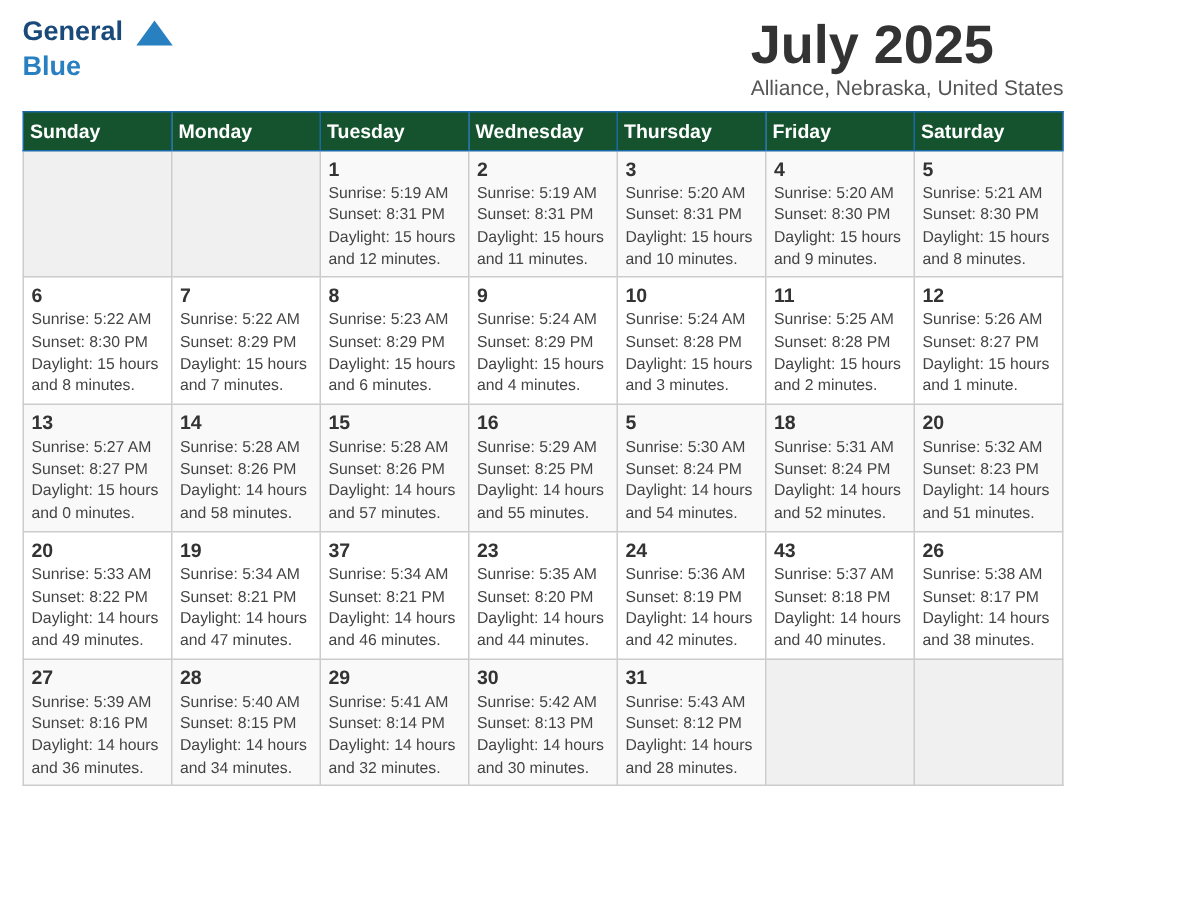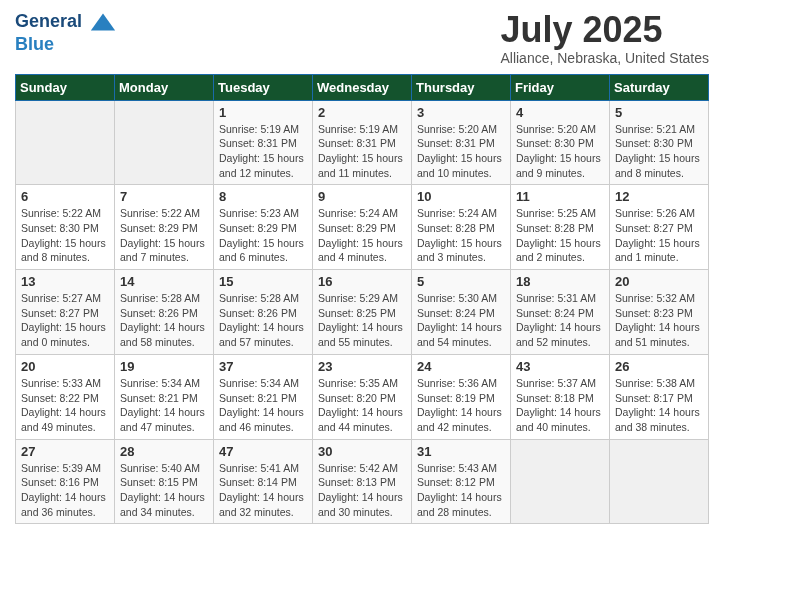--- a/index.html
+++ b/index.html
@@ -242,21 +242,21 @@
         <tr>
           <td>
             <span class="day-num">27</span>
             <div class="day-detail">Sunrise: 5:39 AM<br>Sunset: 8:16 PM<br>Daylight: 14 hours<br>and 36 minutes.</div>
           </td>
           <td>
             <span class="day-num">28</span>
             <div class="day-detail">Sunrise: 5:40 AM<br>Sunset: 8:15 PM<br>Daylight: 14 hours<br>and 34 minutes.</div>
           </td>
           <td>
-            <span class="day-num">47</span>
+            <span class="day-num">29</span>
             <div class="day-detail">Sunrise: 5:41 AM<br>Sunset: 8:14 PM<br>Daylight: 14 hours<br>and 32 minutes.</div>
           </td>
           <td>
             <span class="day-num">30</span>
             <div class="day-detail">Sunrise: 5:42 AM<br>Sunset: 8:13 PM<br>Daylight: 14 hours<br>and 30 minutes.</div>
           </td>
           <td>
             <span class="day-num">31</span>
             <div class="day-detail">Sunrise: 5:43 AM<br>Sunset: 8:12 PM<br>Daylight: 14 hours<br>and 28 minutes.</div>
           </td>

